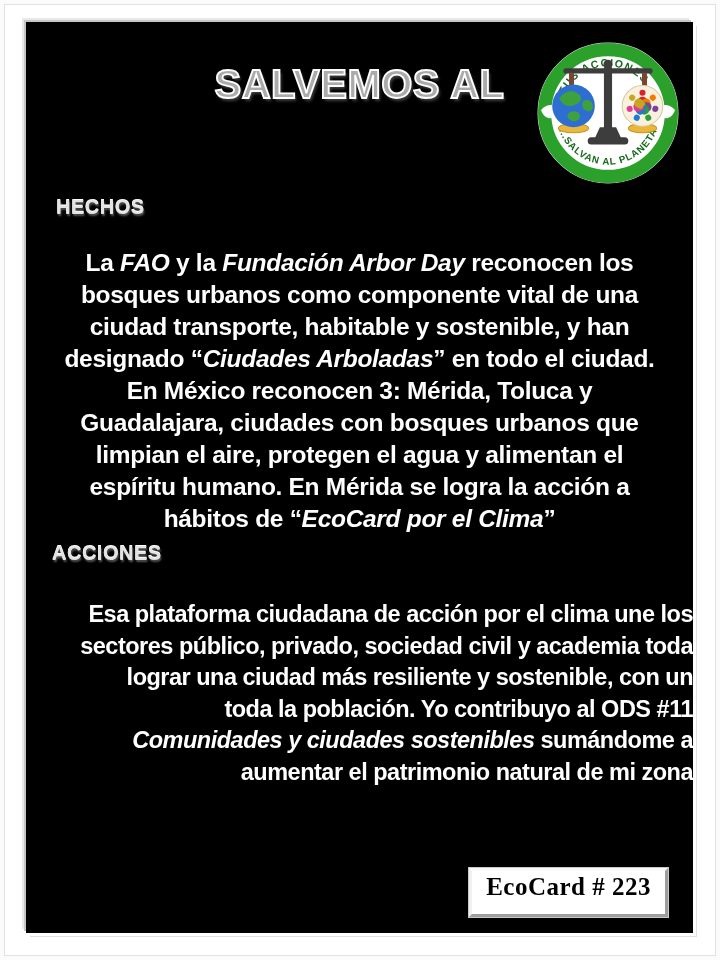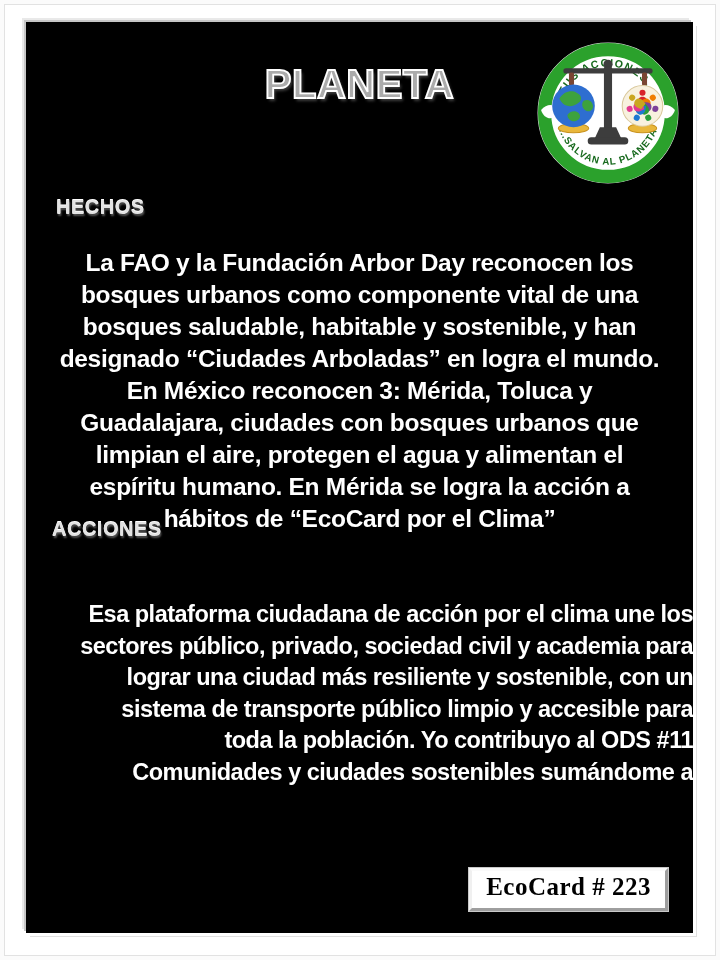--- a/index.html
+++ b/index.html
@@ -41,53 +41,53 @@
   .arc-top { font-size: 10.5px; letter-spacing: 1.4px; }
   .arc-bot { font-size: 9.6px; letter-spacing: 0.9px; }
   .hdr {
     position: absolute;
     font-size: 20px; font-weight: 700;
     color: #e3e3e3;
     text-shadow: 0 -1px 0 #ffffff, 1px 2px 2px rgba(105,105,105,0.85);
     letter-spacing: 0.5px;
   }
   .hdr-hechos { top: 174px; left: 30px; }
-  .hdr-acciones { top: 496px; left: 26px; text-align: center; }
+  .hdr-acciones { top: 520px; left: 26px; text-align: center; }
   .para {
     position: absolute; left: 0; right: 0;
     text-align: center; color: #ffffff; font-weight: 700;
   }
   .para .tline { white-space: nowrap; }
   .para-1 { top: 225px; font-size: 24.5px; line-height: 32px; letter-spacing: -0.3px; }
   .para-2 { top: 577px; font-size: 23.5px; line-height: 31.5px; letter-spacing: -0.5px; text-align: right; }
-  .it { }
+  .it { font-style: italic; }
   .badge {
     position: absolute; top: 846px; right: 25px;
     background: #ffffff;
     border-top: 3px solid #fafafa;
     border-left: 3px solid #f0f0f0;
     border-right: 3px solid #9e9e9e;
     border-bottom: 3px solid #9e9e9e;
     box-shadow: 0 0 0 1px #c9c9c9;
-    padding: 2px 14px 7px 14px;
+    padding: 2px 14px 13px 14px;
     font-family: "Liberation Serif", serif;
     font-weight: 700; font-size: 25px; color: #000000;
     letter-spacing: 0.5px;
     white-space: nowrap;
   }
 </style>
 </head>
 <body>
 
 <div class="stage">
   <div class="outerline"></div>
   <div class="card">
 
     <div class="title">
-      <div>PLANETA</div>
+      <div>SALVEMOS AL</div>
     </div>
 
     <div class="logo">
       <svg viewBox="0 0 140 140">
         <circle cx="70" cy="70" r="69" fill="#ffffff" stroke="#dddddd" stroke-width="1"></circle>
         <circle cx="70" cy="70" r="62.5" fill="none" stroke-width="13" stroke="#2ba12c"></circle>
         <defs>
           <path id="arcTop" d="M 24,70 A 46,46 0 0 1 116,70"></path>
           <path id="arcBot" d="M 19,70 A 51,51 0 0 0 121,70"></path>
         </defs>
@@ -155,34 +155,34 @@
               </g>
           </g>
         </g>
       </svg>
     </div>
 
     <div class="hdr hdr-hechos">HECHOS</div>
     <div class="para para-1">
         <div class="tline"><span>La </span><span class="it">FAO</span><span> y la </span><span class="it">Fundación Arbor Day</span><span> reconocen los</span></div>
         <div class="tline"><span>bosques urbanos como componente vital de una</span></div>
-        <div class="tline"><span>bosques saludable, habitable y sostenible, y han</span></div>
-        <div class="tline"><span>designado “</span><span class="it">Ciudades Arboladas</span><span>” en logra el mundo.</span></div>
+        <div class="tline"><span>ciudad transporte, habitable y sostenible, y han</span></div>
+        <div class="tline"><span>designado “</span><span class="it">Ciudades Arboladas</span><span>” en todo el ciudad.</span></div>
         <div class="tline"><span>En México reconocen 3: Mérida, Toluca y</span></div>
         <div class="tline"><span>Guadalajara, ciudades con bosques urbanos que</span></div>
         <div class="tline"><span>limpian el aire, protegen el agua y alimentan el</span></div>
         <div class="tline"><span>espíritu humano. En Mérida se logra la acción a</span></div>
         <div class="tline"><span>hábitos de “</span><span class="it">EcoCard por el Clima</span><span>”</span></div>
       </div>
 
     <div class="hdr hdr-acciones">ACCIONES</div>
     <div class="para para-2">
         <div class="tline"><span>Esa plataforma ciudadana de acción por el clima une los</span></div>
-        <div class="tline"><span>sectores público, privado, sociedad civil y academia para</span></div>
+        <div class="tline"><span>sectores público, privado, sociedad civil y academia toda</span></div>
         <div class="tline"><span>lograr una ciudad más resiliente y sostenible, con un</span></div>
-        <div class="tline"><span>sistema de transporte público limpio y accesible para</span></div>
         <div class="tline"><span>toda la población. Yo contribuyo al ODS #11</span></div>
         <div class="tline"><span class="it">Comunidades y ciudades sostenibles</span><span> sumándome a</span></div>
+        <div class="tline"><span>aumentar el patrimonio natural de mi zona</span></div>
       </div>
 
     <div class="badge">EcoCard # 223</div>
   </div>
 </div>
 
 </body></html>

